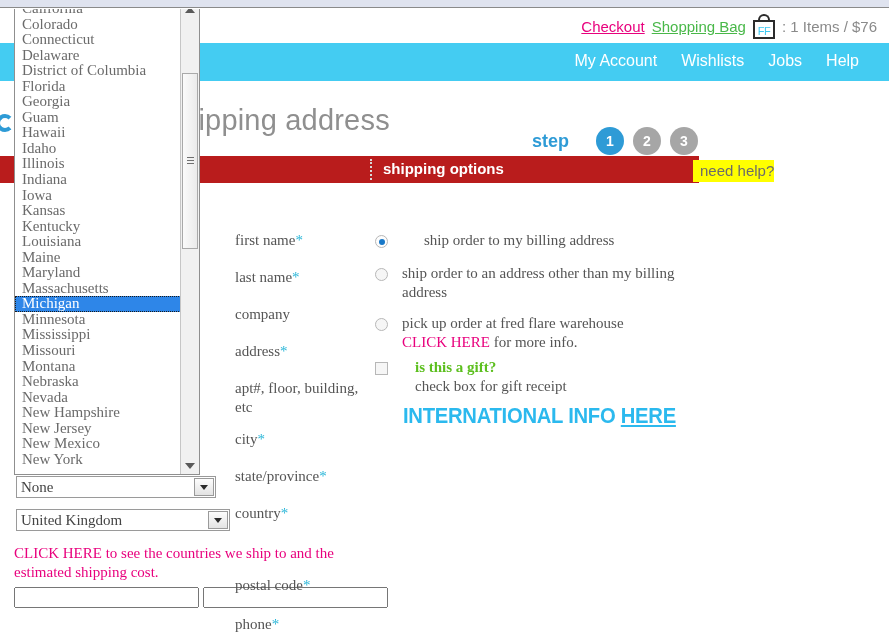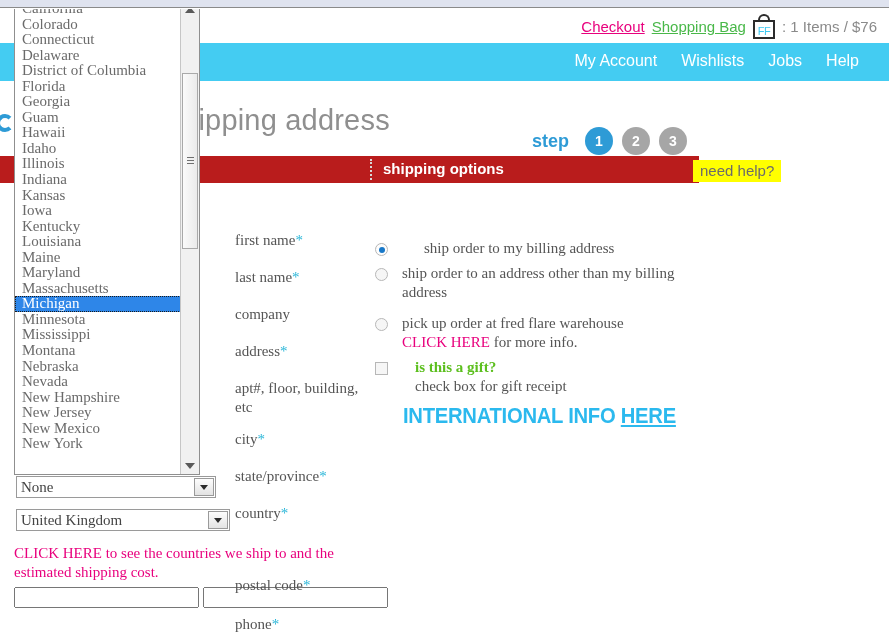--- a/index.html
+++ b/index.html
@@ -145,21 +145,21 @@
     left: 532px; top: 118px;
     display: flex;
     align-items: center;
     gap: 9px;
   }
   .steps .label {
     font-family: "Liberation Sans", sans-serif;
     font-size: 18px;
     font-weight: bold;
     color: #2e9bd6;
-    margin-right: 7px;
+    margin-right: 18px;
   }
   .step-dot {
     width: 28px; height: 28px;
     border-radius: 50%;
     color: #fff;
     font-family: "Liberation Sans", sans-serif;
     font-size: 14px;
     font-weight: bold;
     display: flex;
     align-items: center;
@@ -190,21 +190,21 @@
     font-weight: bold;
     color: #ffffff;
   }
   .need-help {
     position: absolute;
     left: 693px; top: 151px;
     background: #ffff00;
     color: #6b6b6b;
     font-family: "Liberation Sans", sans-serif;
     font-size: 15px;
-    padding: 2px 7px 3px 7px;
+    padding: 2px 0 3px 7px;
     cursor: pointer;
   }
 
   
   .required-note {
     position: absolute;
     left: 120px; top: 192px;
     font-family: "Liberation Serif", serif;
     font-size: 15px;
     color: #6f7f9c;
@@ -562,21 +562,21 @@
     </div>
     <div class="lbl" style="top:345px;">
       <span>postal code</span><span class="req">*</span>
     </div>
     <div class="lbl" style="top:384px;">
       <span>phone</span><span class="req">*</span>
     </div>
   </div>
 
   <div class="options-col">
-    <div class="opt-row" style="top:8px;gap:36px;">
+    <div class="opt-row" style="top:0px;gap:36px;">
       <span class="radio checked"></span>
       <span class="opt-text">ship order to my billing address</span>
     </div>
     <div class="opt-row" style="top:33px;">
       <span class="radio"></span>
       <span class="opt-text">ship order to an address other than my billing address</span>
     </div>
     <div class="opt-row" style="top:83px;">
       <span class="radio"></span>
       <span class="opt-text">
@@ -604,30 +604,31 @@
         <div class="dd-item">Connecticut</div>
         <div class="dd-item">Delaware</div>
         <div class="dd-item">District of Columbia</div>
         <div class="dd-item">Florida</div>
         <div class="dd-item">Georgia</div>
         <div class="dd-item">Guam</div>
         <div class="dd-item">Hawaii</div>
         <div class="dd-item">Idaho</div>
         <div class="dd-item">Illinois</div>
         <div class="dd-item">Indiana</div>
+        <div class="dd-item">Iowa</div>
         <div class="dd-item">Kansas</div>
-        <div class="dd-item">Iowa</div>
         <div class="dd-item">Kentucky</div>
         <div class="dd-item">Louisiana</div>
         <div class="dd-item">Maine</div>
         <div class="dd-item">Maryland</div>
         <div class="dd-item">Massachusetts</div>
         <div class="dd-item selected">Michigan</div>
         <div class="dd-item">Minnesota</div>
         <div class="dd-item">Mississippi</div>
+        <div class="dd-item">Missouri</div>
         <div class="dd-item">Montana</div>
         <div class="dd-item">Nebraska</div>
         <div class="dd-item">Nevada</div>
         <div class="dd-item">New Hampshire</div>
         <div class="dd-item">New Jersey</div>
         <div class="dd-item">New Mexico</div>
         <div class="dd-item">New York</div>
       </div>
     <div class="dd-scroll">
       <div class="dd-arrow up"></div>

